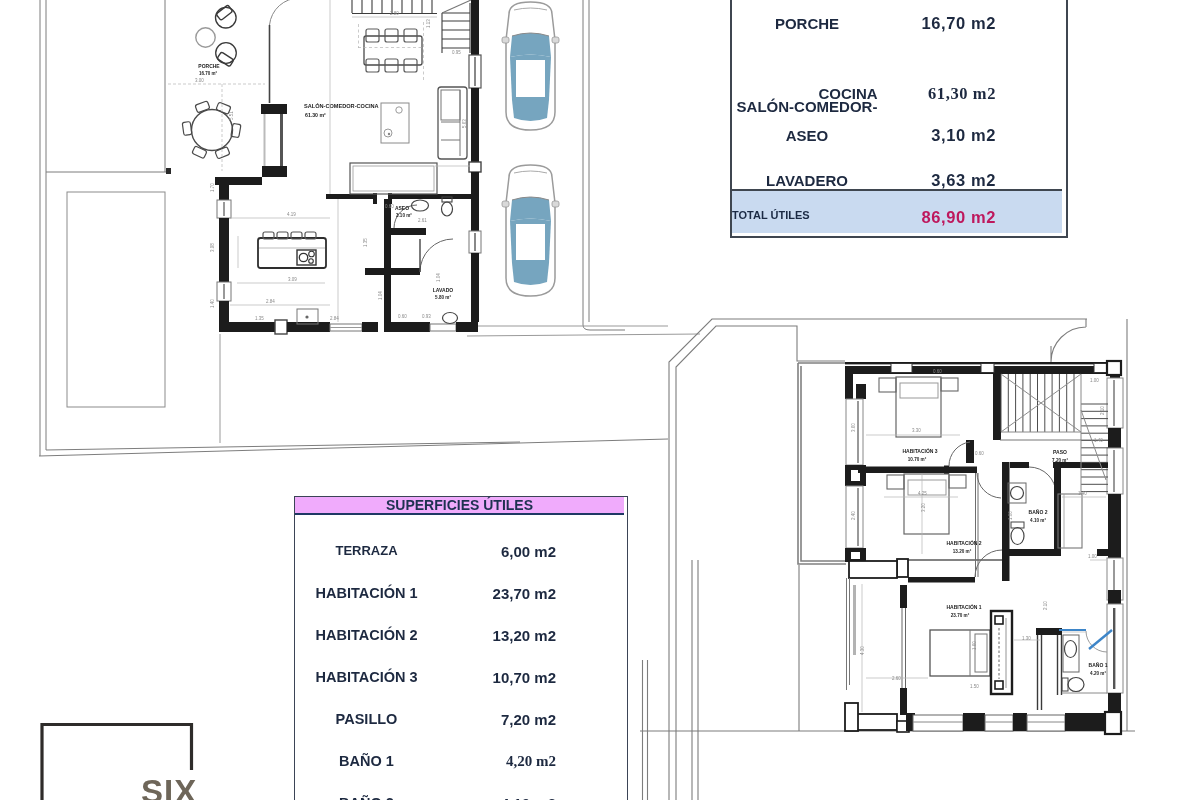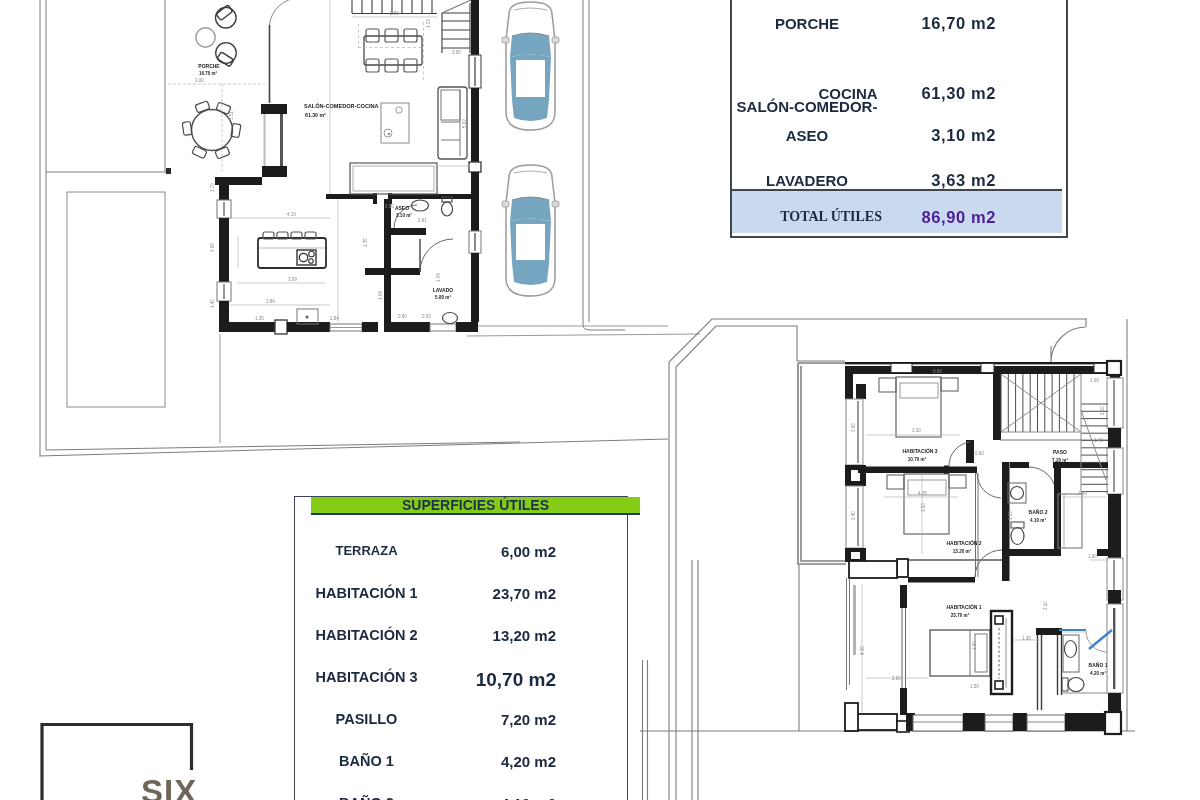--- a/index.html
+++ b/index.html
@@ -632,55 +632,55 @@
 </g>
 </svg>
 
 <div class="abs" style="left:730px;top:-4px;width:334px;height:238px;background:#ffffff;border:2px solid #3f4650;">
 
 <div class="tbl-row" style="left:0px;top:17px;width:150px;text-align:center;font-size:15px;">PORCHE</div>
 <div class="tbl-row" style="left:130px;top:16px;width:134px;text-align:right;font-size:16.5px;letter-spacing:0.6px;">16,70 m2</div>
 
 <div class="tbl-row" style="left:-18px;top:64px;width:186px;text-align:center;font-size:15px;margin-top:36px;">SALÓN-COMEDOR-</div>
 <div class="tbl-row" style="left:0px;top:87px;width:150px;text-align:center;font-size:15px;padding-left:41px;">COCINA</div>
-<div class="tbl-row" style="left:130px;top:86px;width:134px;text-align:right;font-size:16.5px;letter-spacing:0.6px;">61,30 m2</div>
+<div class="tbl-row" style="left:130px;top:86px;width:134px;text-align:right;font-size:16.5px;letter-spacing:0.6px;font-family:Liberation Serif, serif;">61,30 m2</div>
 
 <div class="tbl-row" style="left:0px;top:129px;width:150px;text-align:center;font-size:15px;">ASEO</div>
 <div class="tbl-row" style="left:130px;top:128px;width:134px;text-align:right;font-size:16.5px;letter-spacing:0.6px;">3,10 m2</div>
 
 <div class="tbl-row" style="left:0px;top:174px;width:150px;text-align:center;font-size:15px;">LAVADERO</div>
 <div class="tbl-row" style="left:130px;top:173px;width:134px;text-align:right;font-size:16.5px;letter-spacing:0.6px;">3,63 m2</div>
 
 <div class="abs" style="left:0px;top:191px;width:330px;height:42px;background:#c9daf0;border-top:2px solid #3f4650;">
-<div class="tbl-row" style="left:0px;top:18px;width:150px;text-align:right;font-size:14px;color:#1b2a44;font-family:Liberation Serif, serif;">TOTAL ÚTILES</div>
-<div class="tbl-row" style="left:130px;top:17px;width:134px;text-align:right;font-size:16.5px;letter-spacing:0.6px;color:#4c1d95;">86,90 m2</div>
+<div class="tbl-row" style="left:0px;top:18px;width:150px;text-align:left;font-size:11px;color:#1b2a44;">TOTAL ÚTILES</div>
+<div class="tbl-row" style="left:130px;top:17px;width:134px;text-align:right;font-size:16.5px;letter-spacing:0.6px;color:#be185d;">86,90 m2</div>
 </div>
 </div>
 
 <div class="abs" style="left:294px;top:496px;width:332px;height:304px;background:#ffffff;border:1.5px solid #3b4456;">
 
-<div class="abs" style="left:16px;top:0;width:329px;height:16px;background:#84cc16;border-bottom:2.5px solid #1f3864;text-align:center;font-weight:bold;font-size:14px;color:#1e3150;line-height:16px;">SUPERFICIES ÚTILES</div>
+<div class="abs" style="left:0;top:0;width:329px;height:16px;background:#f0abfc;border-bottom:2.5px solid #1f3864;text-align:center;font-weight:bold;font-size:14px;color:#1e3150;line-height:16px;">SUPERFICIES ÚTILES</div>
 
 <div class="tbl-row" style="left:0px;top:46px;width:143px;text-align:center;font-size:13px;">TERRAZA</div>
 <div class="tbl-row" style="left:135px;top:46px;width:126px;text-align:right;font-size:15px;">6,00 m2</div>
 
 <div class="tbl-row" style="left:0px;top:88px;width:143px;text-align:center;font-size:14.5px;">HABITACIÓN 1</div>
 <div class="tbl-row" style="left:135px;top:88px;width:126px;text-align:right;font-size:15px;">23,70 m2</div>
 
 <div class="tbl-row" style="left:0px;top:130px;width:143px;text-align:center;font-size:14.5px;">HABITACIÓN 2</div>
 <div class="tbl-row" style="left:135px;top:130px;width:126px;text-align:right;font-size:15px;">13,20 m2</div>
 
 <div class="tbl-row" style="left:0px;top:172px;width:143px;text-align:center;font-size:14.5px;">HABITACIÓN 3</div>
-<div class="tbl-row" style="left:135px;top:172px;width:126px;text-align:right;font-size:19px;">10,70 m2</div>
+<div class="tbl-row" style="left:135px;top:172px;width:126px;text-align:right;font-size:15px;">10,70 m2</div>
 
 <div class="tbl-row" style="left:0px;top:214px;width:143px;text-align:center;font-size:14.5px;">PASILLO</div>
 <div class="tbl-row" style="left:135px;top:214px;width:126px;text-align:right;font-size:15px;">7,20 m2</div>
 
 <div class="tbl-row" style="left:0px;top:256px;width:143px;text-align:center;font-size:14.5px;">BAÑO 1</div>
-<div class="tbl-row" style="left:135px;top:256px;width:126px;text-align:right;font-size:15px;">4,20 m2</div>
+<div class="tbl-row" style="left:135px;top:256px;width:126px;text-align:right;font-size:15px;font-family:Liberation Serif, serif;">4,20 m2</div>
 
 <div class="tbl-row" style="left:0px;top:298px;width:143px;text-align:center;font-size:14.5px;">BAÑO 2</div>
 <div class="tbl-row" style="left:135px;top:298px;width:126px;text-align:right;font-size:15px;">4,10 m2</div>
 </div>
 
 <div class="abs" style="left:0;top:700px;width:240px;height:100px;">
 <svg width="240" height="100" viewBox="0 0 240 100">
 <path d="M42,100 V24.5 H191.5 V70" stroke="#2e2c2a" stroke-width="3.2" fill="none"></path>
 <text x="141" y="103" font-family="Liberation Sans,sans-serif" font-weight="bold" font-size="33" fill="#6e6659" letter-spacing="1">SIX</text>
 </svg>

